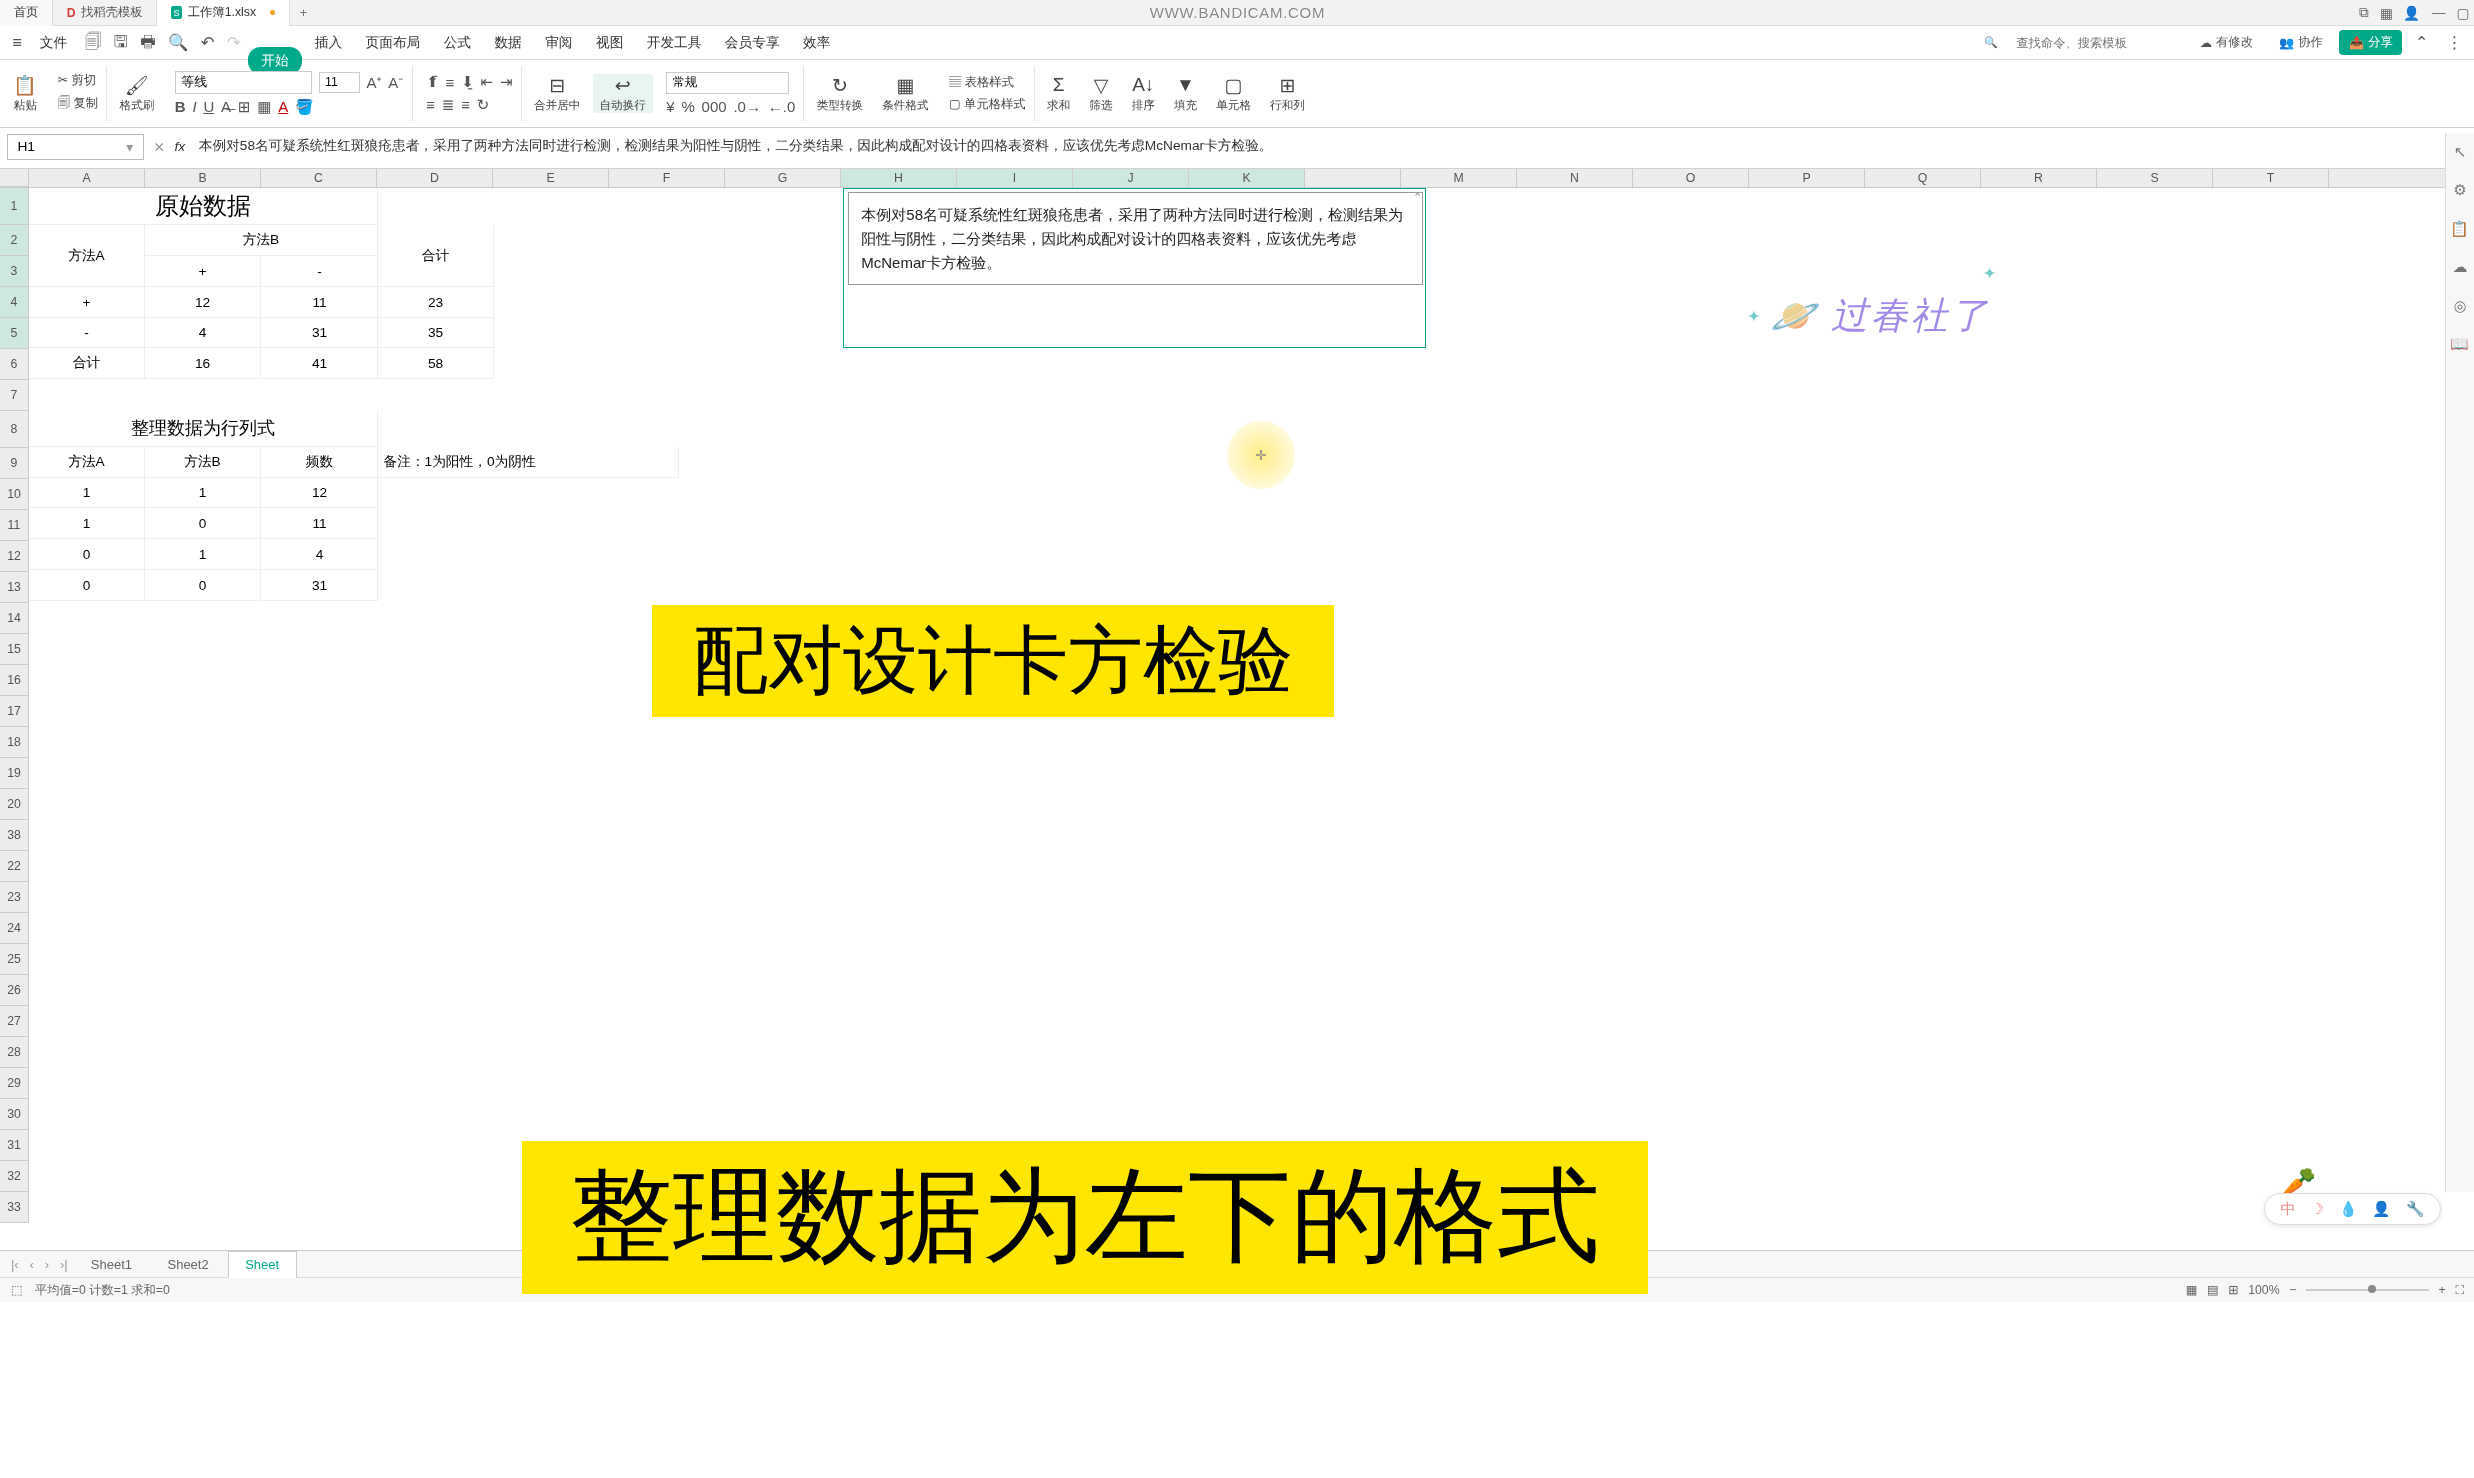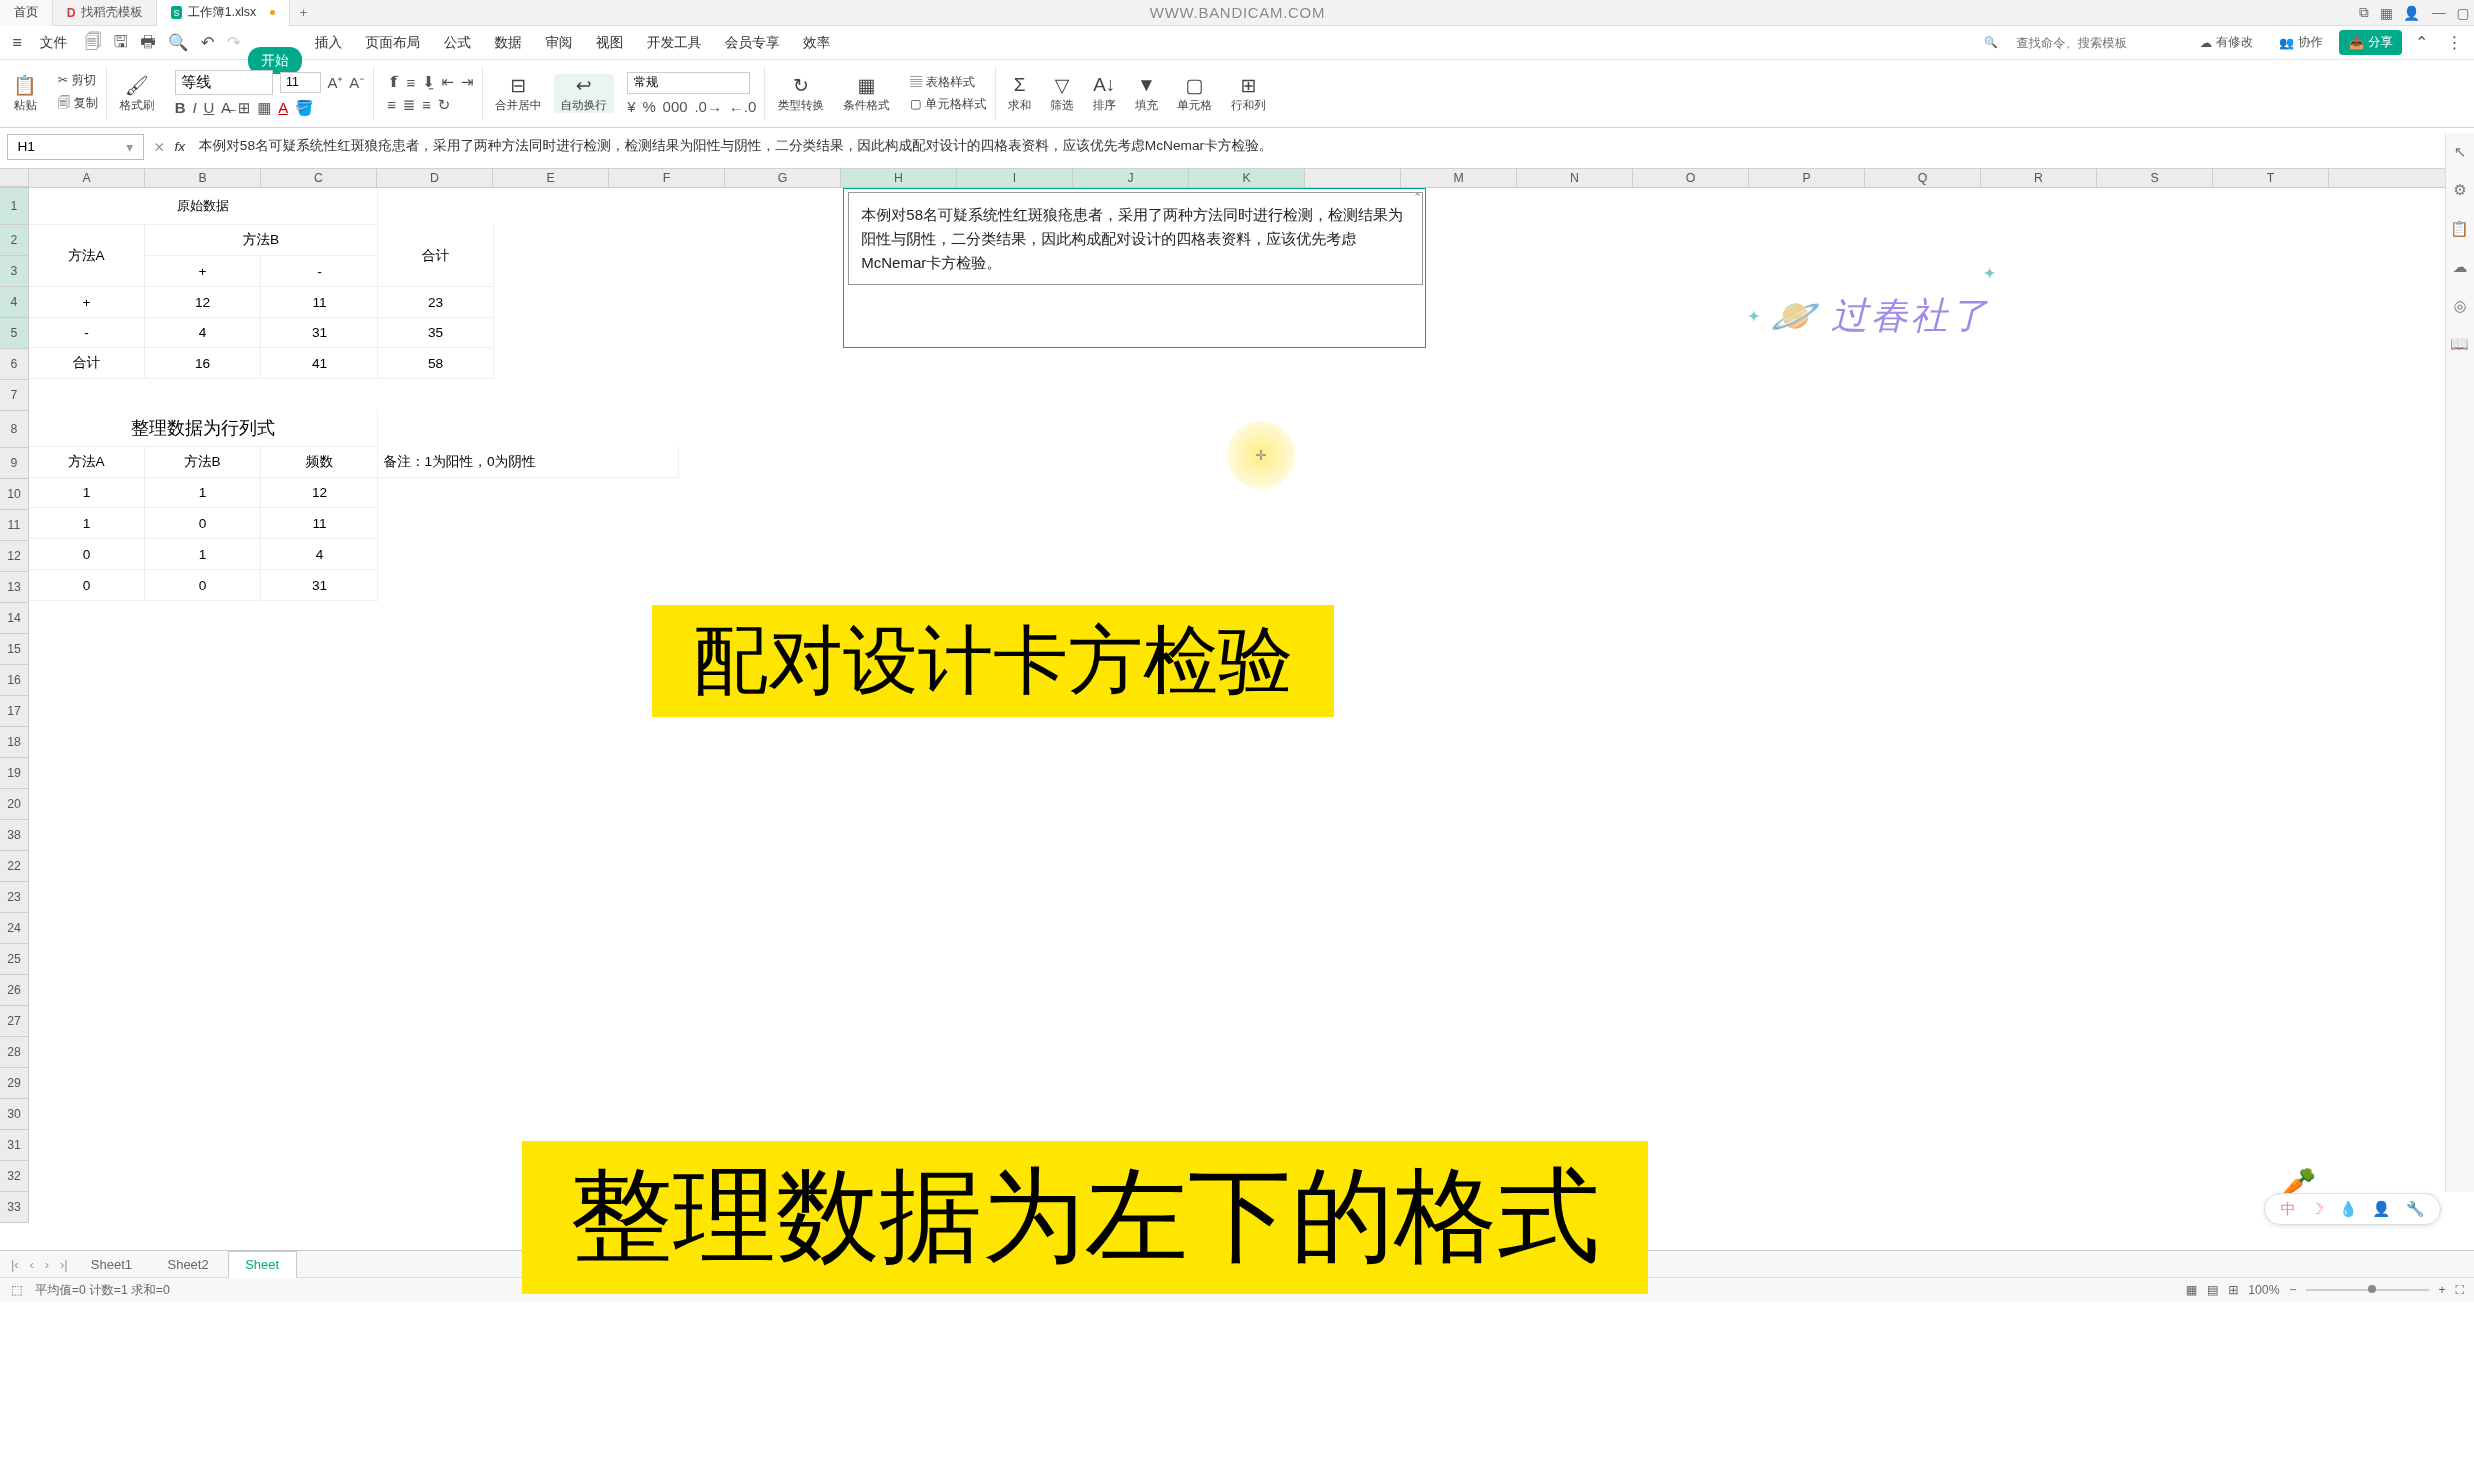--- a/index.html
+++ b/index.html
@@ -25,21 +25,21 @@
 .menu-right .search { color: #14532d; font-size: 12.3px; padding: 0 11px; }
 .menu-right .btn { padding: 4.1px 9.6px; font-size: 12.3px; color: #555; cursor: pointer; display:flex; align-items:center; gap:4.1px; }
 .menu-right .share { background: #0a8; color: #fff; border-radius: 4.1px; }
 
 .ribbon { height: 68px; background: #fff; display: flex; align-items: center; padding: 0 6.8px; gap: 5.5px; border-bottom: 0.7px solid #d0d0d0; }
 .rib-group { display: flex; flex-direction: column; gap: 4.1px; border-right: 0.7px solid #e5e5e5; padding: 0 8.2px; height: 55px; justify-content: center; }
 .rib-row { display: flex; gap: 6.8px; align-items: center; font-size: 12.3px; color: #444; }
 .rib-big { display: flex; flex-direction: column; align-items: center; gap: 1.4px; font-size: 11.6px; color: #444; padding: 0 6.8px; cursor:pointer; }
 .rib-big .ico { font-size: 19px; }
 .rib-icon { font-size: 15px; color: #555; cursor: pointer; }
-.font-select { border: 0.7px solid #ccc; padding: 2.7px 5.5px; width: 98px; font-size: 15px; background:#fff; }
+.font-select { border: 0.7px solid #ccc; padding: 2.7px 5.5px; width: 137px; font-size: 13px; background:#fff; }
 .size-select { border: 0.7px solid #ccc; padding: 2.7px 5.5px; width: 41px; font-size: 12.3px; background:#fff; }
 .rib-big.active { background: #e8f5f0; border-radius: 2.7px; }
 
 .formulabar { height: 41px; display: flex; align-items: flex-start; border-bottom: 0.7px solid #d0d0d0; padding-top: 5.5px; }
 .namebox { width: 137px; border: 0.7px solid #bbb; margin-left: 6.8px; padding: 4.1px 9.6px; font-size: 13.7px; display:flex; justify-content: space-between; }
 .fx-btns { display: flex; gap: 9.6px; padding: 5.5px 9.6px; font-size: 13.7px; color: #999; }
 .fx-btns .fx { font-style: italic; color: #333; }
 .formula-text { flex: 1; padding: 2.7px 4.1px; font-size: 13.7px; color: #333; line-height: 1.4; }
 
 .sheet-area { position: relative; height: 1081px; }
@@ -48,21 +48,21 @@
 .col-h { width: 116px; text-align: center; font-size: 12.3px; color: #555; border-right: 0.7px solid #ccc; line-height: 19px; }
 .col-h.sel { background: #cfe8dd; }
 .sheet-body { display: flex; }
 .row-headers { display: flex; flex-direction: column; background: #ececec; }
 .row-h { width: 29px; height: 31px; text-align: center; font-size: 12.3px; color: #555; border-right: 0.7px solid #ccc; border-bottom: 0.7px solid #ccc; line-height: 31px; }
 .row-h.sel { background: #cfe8dd; }
 .row-h.tall { height: 37px; line-height: 37px; }
 .cells { position: relative; flex: 1; }
 .cell { position: absolute; border-right: 0.7px solid #eee; border-bottom: 0.7px solid #eee; font-size: 13.7px; padding: 0 5.5px; display: flex; align-items: center; }
 .cell.c { justify-content: center; }
-.cell.r1title { font-size: 13px; }
+.cell.r1title { font-size: 24px; }
 
 .selection { position: absolute; border: 1.4px solid #0a8; pointer-events: none; }
 .note-box { position: absolute; background: #fff; border: 0.7px solid #999; padding: 9.6px 12.3px; font-size: 15px; line-height: 1.6; color: #222; }
 
 .overlay-title { position: absolute; background: #ffe600; font-size: 75px; font-weight: 500; padding: 5.5px 41px; color: #000; }
 .overlay-sub { position: absolute; background: #ffe600; font-size: 103px; font-weight: 500; padding: 6.8px 48px; color: #000; }
 .cursor-highlight { position: absolute; width: 68px; height: 68px; background: radial-gradient(circle, rgba(255,235,120,0.9), rgba(255,235,120,0)); border-radius: 50%; display:flex; align-items:center; justify-content:center; }
 .cursor-highlight::after { content: "✛"; font-size: 13.7px; color: #888; }
 .saturn { position: absolute; display:flex; align-items:center; gap:9.6px; }
 .saturn-text { font-size: 37px; color: #a28ae8; font-style: italic; letter-spacing: 2.7px; text-shadow: 0.7px 0 0 #fff; }

